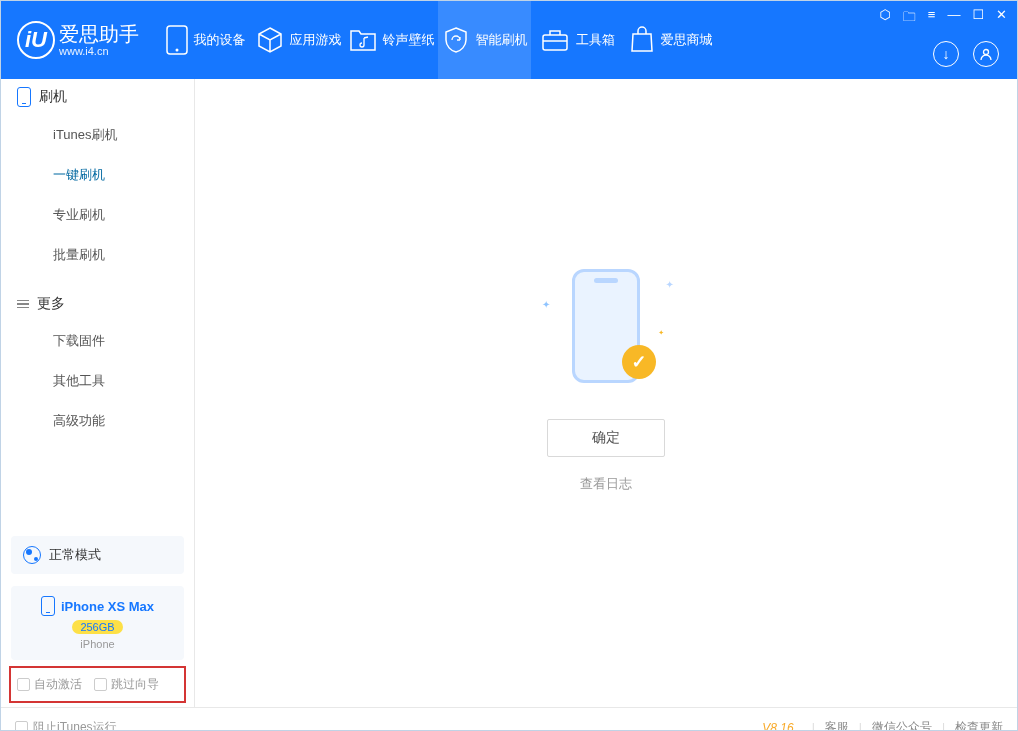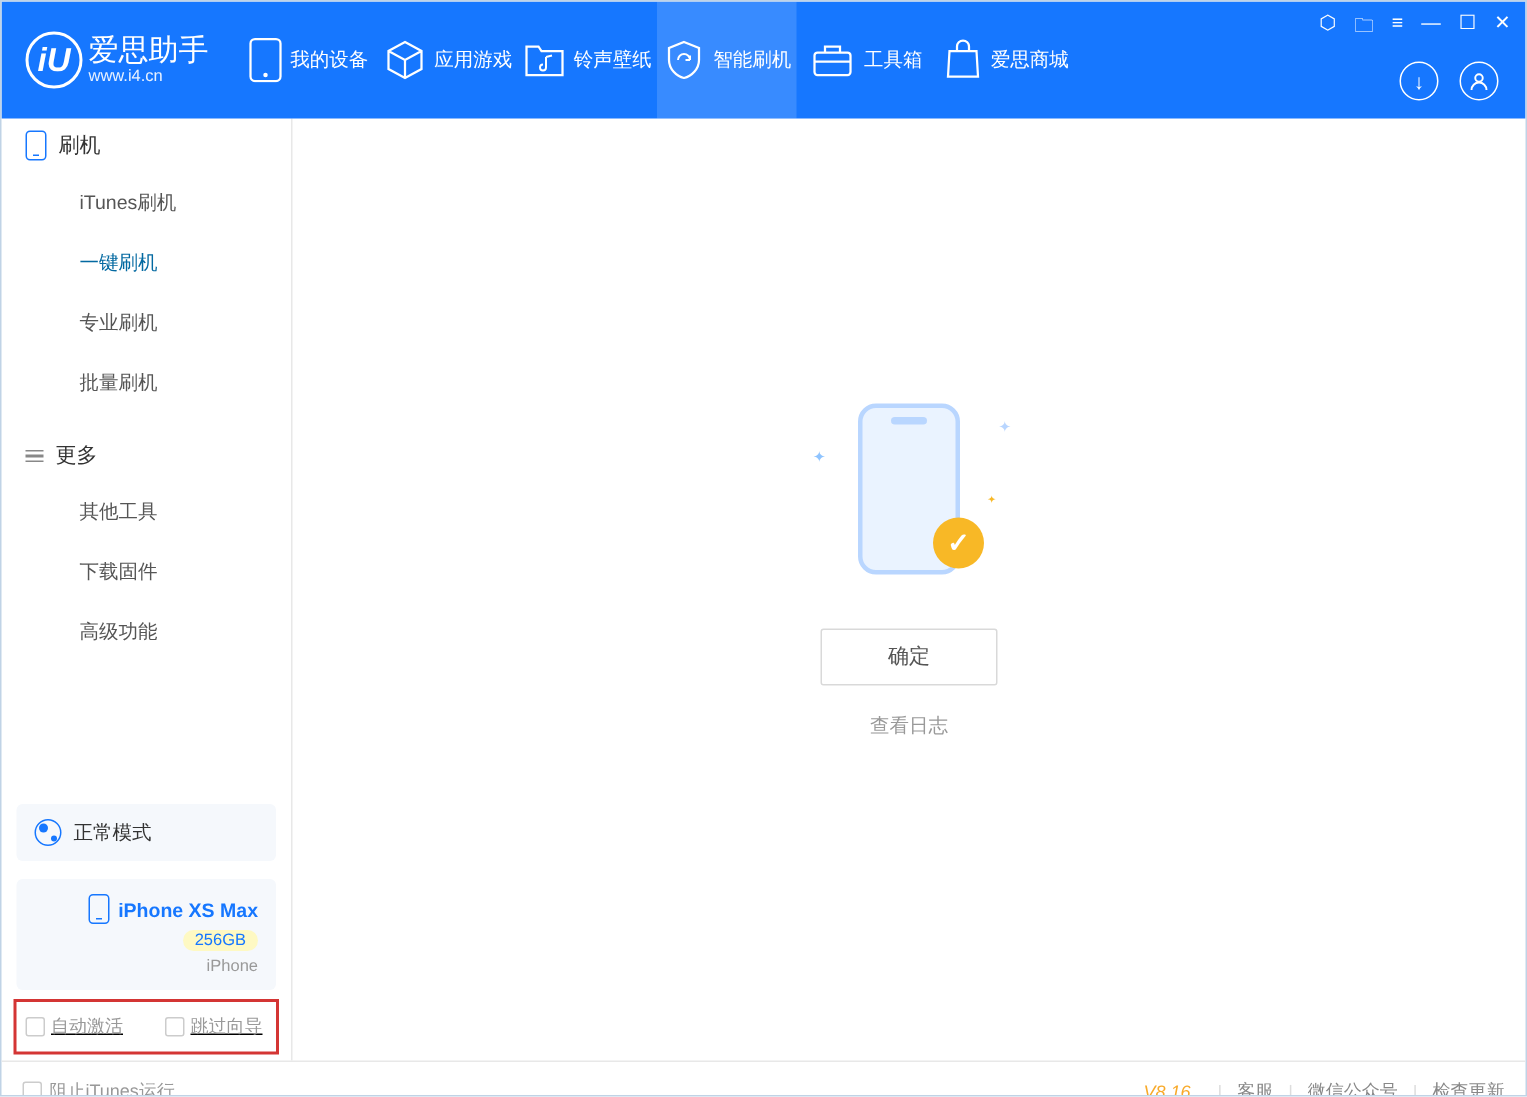--- a/index.html
+++ b/index.html
@@ -16,30 +16,30 @@
 .win-controls { position: absolute; right: 10px; top: 6px; display: flex; gap: 12px; font-size: 13px; }
 .win-controls span { cursor: pointer; }
 .header-icons { position: absolute; right: 18px; bottom: 12px; display: flex; gap: 14px; }
 .circle-icon { width: 26px; height: 26px; border: 1.5px solid #fff; border-radius: 50%; display: flex; align-items: center; justify-content: center; cursor: pointer; font-size: 14px; }
 .body-area { display: flex; height: 628px; }
 .sidebar { width: 194px; border-right: 1px solid #e8e8e8; display: flex; flex-direction: column; }
 .side-section-title { display: flex; align-items: center; gap: 8px; padding: 8px 16px; font-size: 14px; color: #333; font-weight: 500; }
 .side-item { padding: 11px 0 11px 52px; font-size: 13px; color: #555; cursor: pointer; }
 .side-item.active { color: #0369a1; }
 .device-box { margin: 6px 10px; background: #f5f8fc; border-radius: 4px; padding: 10px 12px; font-size: 13px; color: #333; display: flex; align-items: center; gap: 8px; }
-.device-box.compact { flex-direction: column; align-items: flex-end; gap: 4px; }
+.device-box.compact { flex-direction: column; align-items: center; gap: 4px; }
 .normal-mode-icon { width: 18px; height: 18px; border: 1.5px solid #1677ff; border-radius: 50%; position: relative; }
 .normal-mode-icon::before, .normal-mode-icon::after { content: ""; position: absolute; background: #1677ff; border-radius: 50%; }
 .normal-mode-icon::before { width: 6px; height: 6px; top: 2px; left: 2px; }
 .normal-mode-icon::after { width: 4px; height: 4px; bottom: 2px; right: 2px; }
 .device-name { font-weight: 600; color: #1677ff; display: flex; align-items: center; gap: 6px; }
-.device-cap { background: #fef9c3; color: #1677ff; font-size: 11px; padding: 1px 8px; border-radius: 9px; display: inline-block; }
+.device-cap { background: #fde047; color: #1677ff; font-size: 11px; padding: 1px 8px; border-radius: 9px; display: inline-block; }
 .device-type { font-size: 11px; color: #999; }
 .sidebar-spacer { flex: 1; }
-.red-box { border: 2px solid #d43534; margin: 0 8px 4px 8px; padding: 8px 6px; display: flex; gap: 28px; align-items: flex-start; text-decoration: underline; }
+.red-box { border: 2px solid #d43534; margin: 0 8px 4px 8px; padding: 8px 6px; display: flex; gap: 12px; align-items: flex-start; }
 .checkbox-label { display: flex; align-items: center; gap: 4px; font-size: 12px; color: #999; cursor: pointer; }
 .faux-checkbox { width: 13px; height: 13px; border: 1px solid #ccc; border-radius: 2px; }
 .main { flex: 1; position: relative; display: flex; flex-direction: column; align-items: center; padding-top: 190px; }
 .phone-illus { position: relative; width: 88px; height: 120px; margin-bottom: 30px; }
 .phone-body { width: 68px; height: 114px; border: 3px solid #b9d6ff; border-radius: 12px; background: #eaf3ff; position: absolute; left: 10px; top: 0; }
 .phone-notch { width: 24px; height: 5px; background: #b9d6ff; border-radius: 3px; position: absolute; top: 6px; left: 50%; transform: translateX(-50%); }
 .check-badge { width: 34px; height: 34px; background: #f8b826; border-radius: 50%; position: absolute; right: -6px; bottom: 10px; display: flex; align-items: center; justify-content: center; color: #fff; font-size: 18px; font-weight: bold; }
 .sparkle { position: absolute; color: #b9d6ff; font-size: 10px; }
 .sparkle.s1 { left: -20px; top: 30px; color: #8fc4ff; }
 .sparkle.s2 { right: -24px; top: 10px; }
@@ -143,22 +143,22 @@
     <div class="side-item">批量刷机</div>
 
     <div class="side-section-title" style="margin-top:12px">
       <span class="list-icon">
           <span></span>
           <span></span>
           <span></span>
         </span>
       <span>更多</span>
     </div>
+    <div class="side-item">下载固件</div>
     <div class="side-item">其他工具</div>
-    <div class="side-item">下载固件</div>
     <div class="side-item">高级功能</div>
 
     <div class="sidebar-spacer"></div>
 
     <div class="device-box">
       <span class="normal-mode-icon"></span>
       <span>正常模式</span>
     </div>
 
     <div class="device-box compact">

